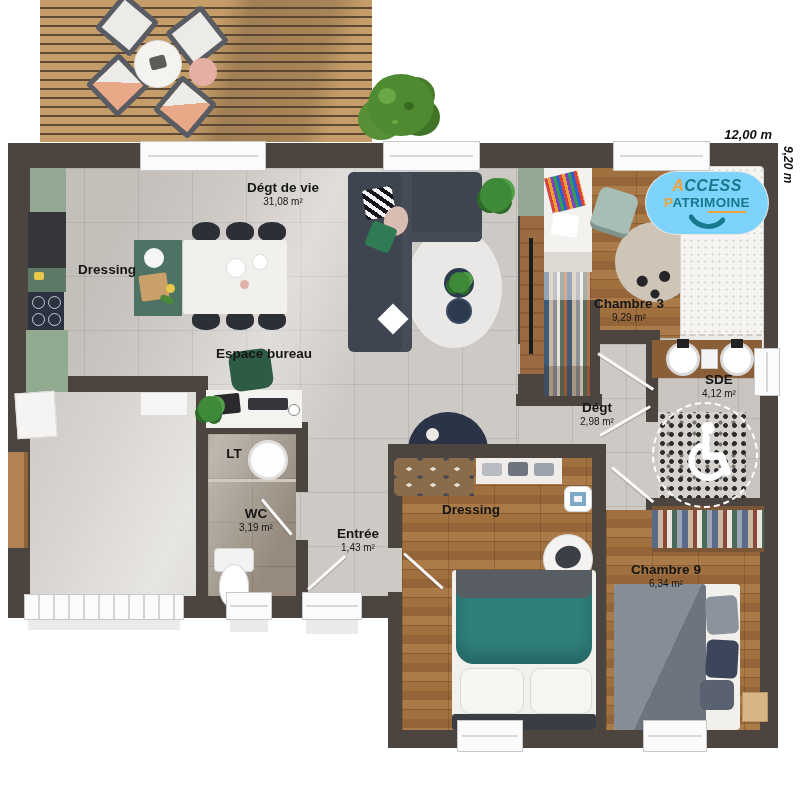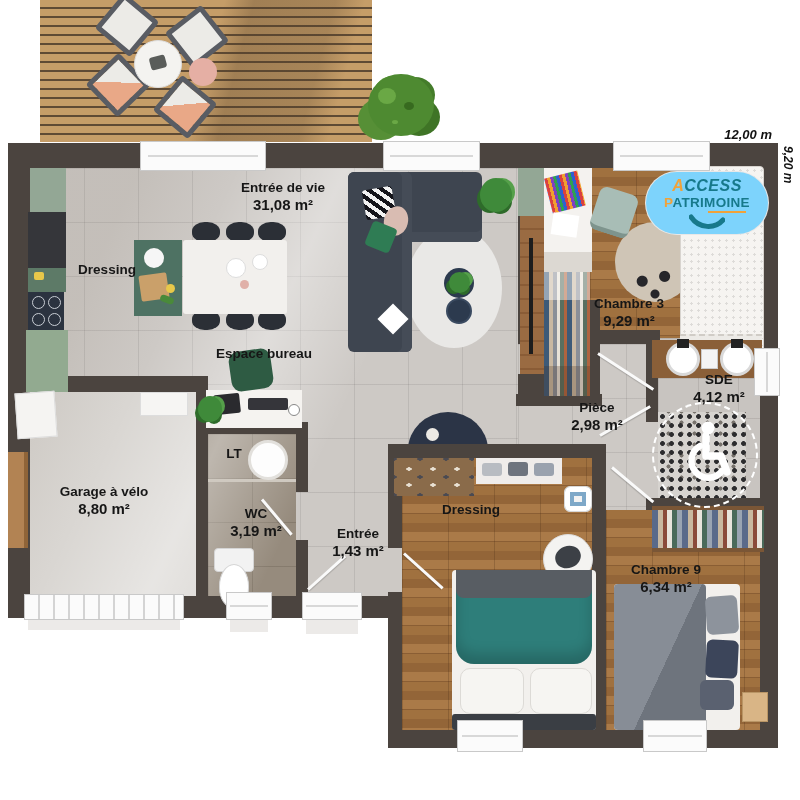--- a/index.html
+++ b/index.html
@@ -22,21 +22,21 @@
   .wood{background:repeating-linear-gradient(180deg,#a0713f 0 9px,#936538 9px 18px,#aa7a48 18px 27px,#8a5e34 27px 28px)}
   .wood::after{content:"";position:absolute;inset:0;background-image:
         repeating-linear-gradient(90deg,rgba(60,35,15,.22) 0 1px,transparent 1px 46px)}
   .win{position:absolute;background:#fbfbfb;border:1px solid #c9c9c9;z-index:45;box-sizing:border-box}
   .win::after{content:"";position:absolute;left:6%;right:6%;top:46%;height:2px;background:#d8d8d8}
   .win.v::after{left:46%;right:auto;top:6%;bottom:6%;width:2px;height:auto}
   .swing{position:absolute;height:3px;background:#fafafa;transform-origin:0 50%;z-index:34;
          box-shadow:0 1px 1px rgba(0,0,0,.18)}
   .rl{position:absolute;transform:translateX(-50%);text-align:center;z-index:40;
       font:700 13.5px/1.18 "Liberation Sans",sans-serif;color:#161616;white-space:nowrap}
-  .rl .ar{display:block;font-size:15px;font-weight:700}
+  .rl .ar{display:block;font-size:10px;font-weight:400}
   .deck{position:absolute;left:40px;top:0;width:332px;height:142px;z-index:1;
         background:repeating-linear-gradient(180deg,#c59d68 0 7px,#5e4a34 7px 9px)}
   .deck::after{content:"";position:absolute;inset:0;background:
         linear-gradient(105deg,rgba(0,0,0,0) 50%,rgba(84,64,42,.32) 58%,rgba(84,64,42,.26) 80%,rgba(0,0,0,0) 88%)}
   .dchair{position:absolute;width:36px;height:36px;border:5px solid #595c63;background:#ecebe7;border-radius:4px;z-index:2}
   .peach{background:linear-gradient(135deg,#ecebe7 45%,#e9a887 45%)}
   .tree{position:absolute;left:368px;top:74px;width:66px;height:62px;background:#4e8a31;border-radius:50%;z-index:3;
         box-shadow:-20px 14px 0 -10px #568f36,18px 12px 0 -12px #3f7426,-8px -12px 0 -14px #5d9c3c,14px -10px 0 -13px #447c2a}
   .tree::after{content:"";position:absolute;left:10px;top:14px;width:18px;height:16px;border-radius:50%;
         background:#6aa845;box-shadow:22px 10px 0 -4px #376a1f,8px 26px 0 -6px #6aa845}
@@ -249,32 +249,28 @@
   <div class="win" style="left:457px;top:720px;width:66px;height:32px"></div>
   <div class="win" style="left:643px;top:720px;width:64px;height:32px"></div>
   <div class="a" style="left:24px;top:594px;width:160px;height:26px;background:#fbfbfb;border:1px solid #c9c9c9;z-index:45;box-sizing:border-box;background-image:repeating-linear-gradient(90deg,transparent 0 13px,#d4d4d4 13px 15px)"></div>
   <div class="a" style="left:28px;top:620px;width:152px;height:10px;background:#eceae8;z-index:44"></div>
   <div class="win" style="left:226px;top:592px;width:46px;height:28px"></div>
   <div class="a" style="left:230px;top:620px;width:38px;height:12px;background:#eceae8;z-index:44"></div>
   <div class="win" style="left:302px;top:592px;width:60px;height:28px"></div>
   <div class="a" style="left:306px;top:620px;width:52px;height:14px;background:#eceae8;z-index:44"></div>
 
   <div class="rl" style="left:283px;top:180px">
-    <span>Entrée de vie</span>
+    <span>Dégt de vie</span>
     <span class="ar">31,08 m²</span>
   </div>
   <div class="rl" style="left:107px;top:262px">
     <span>Dressing</span>
   </div>
   <div class="rl" style="left:264px;top:346px">
     <span>Espace bureau</span>
-  </div>
-  <div class="rl" style="left:104px;top:484px">
-    <span>Garage à vélo</span>
-    <span class="ar">8,80 m²</span>
   </div>
   <div class="rl" style="left:234px;top:446px">
     <span>LT</span>
   </div>
   <div class="rl" style="left:256px;top:506px">
     <span>WC</span>
     <span class="ar">3,19 m²</span>
   </div>
   <div class="rl" style="left:358px;top:526px">
     <span>Entrée</span>
@@ -285,21 +281,21 @@
   </div>
   <div class="rl" style="left:666px;top:562px">
     <span>Chambre 9</span>
     <span class="ar">6,34 m²</span>
   </div>
   <div class="rl" style="left:629px;top:296px">
     <span>Chambre 3</span>
     <span class="ar">9,29 m²</span>
   </div>
   <div class="rl" style="left:597px;top:400px">
-    <span>Pièce</span>
+    <span>Dégt</span>
     <span class="ar">2,98 m²</span>
   </div>
   <div class="rl" style="left:719px;top:372px">
     <span>SDE</span>
     <span class="ar">4,12 m²</span>
   </div>
 
   <div class="dim1">12,00 m</div>
   <div class="dim2">9,20 m</div>
 

